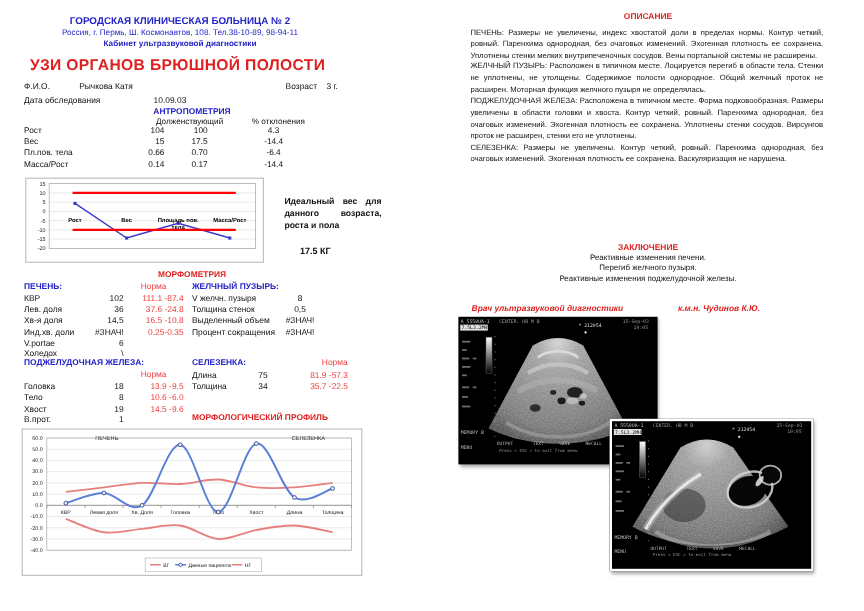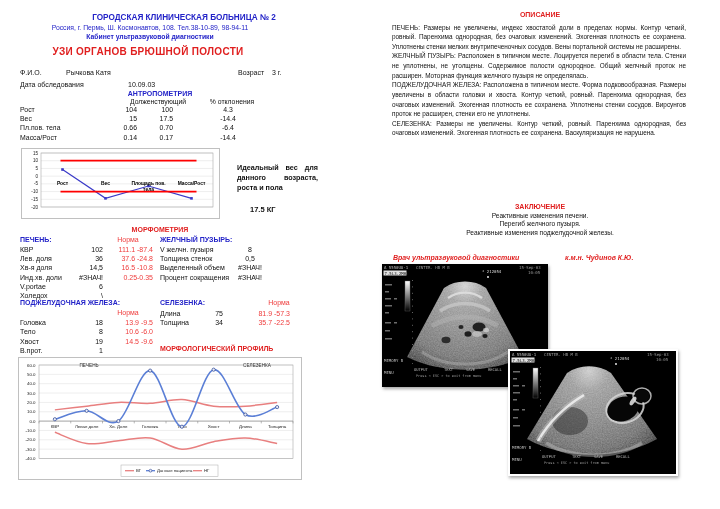--- a/index.html
+++ b/index.html
@@ -5,21 +5,21 @@
   html,body{margin:0;padding:0;background:#fff;}
   .canvas{position:relative;width:720px;height:509px;background:#ffffff;
           font-family:"Liberation Sans",sans-serif;color:#111;overflow:hidden;}
   .abs{position:absolute;}
   .b{font-weight:bold;text-align:right;}
   .i{font-style:italic;}
   .blue{color:#2323c8;}
   .red{color:#e01f1f;}
   .nred{color:#ef3b3b;}
   .ctr{text-align:center;}
-  .f68{font-size:6.8px;} .f7{font-size:7px;} .f82{font-size:8.2px;} .f92{font-size:10px;}
+  .f68{font-size:6.8px;} .f7{font-size:7px;} .f82{font-size:8.2px;} .f92{font-size:13px;}
   
   .arow{display:grid;grid-template-columns:75px 42px 36px 110px;font-size:6.9px;line-height:9.33px;}
   .arow .a1,.arow .a2{text-align:right;}
   .arow .a3{text-align:center;}
   
   .mrow{display:grid;font-size:7px;line-height:9.33px;}
   .sec-liver .mrow,.sec-panc .mrow{grid-template-columns:45px 38px 50px;}
   .sec-liver .mrow .val,.sec-panc .mrow .val{text-align:right;}
   .sec-liver .mrow .nrm,.sec-panc .mrow .nrm{text-align:right;color:#ef3b3b;}
   .sec-gb .mrow{grid-template-columns:70px 40px;}
@@ -33,21 +33,21 @@
   .concl{font-size:6.6px;line-height:8.3px;}
   .usimg{background:#000;box-shadow:1px 2px 3px rgba(0,0,0,.35);}
   .ideal{font-size:7.2px;line-height:10px;text-align:justify;font-weight:bold;}
 </style>
 </head>
 <body>
 
 <div class="canvas">
 
   <div>
-    <div class="abs ctr b blue f82" style="left:0;top:13px;width:300px;padding-left:34px;">ГОРОДСКАЯ КЛИНИЧЕСКАЯ БОЛЬНИЦА № 2</div>
+    <div class="abs ctr b blue f82" style="left:0;top:13px;width:300px;">ГОРОДСКАЯ КЛИНИЧЕСКАЯ БОЛЬНИЦА № 2</div>
     <div class="abs ctr blue f68" style="left:0;top:23.5px;width:300px;">Россия, г. Пермь, Ш. Космонавтов, 108. Тел.38-10-89, 98-94-11</div>
     <div class="abs ctr b blue f68" style="left:0;top:32.5px;width:300px;">Кабинет ультразвуковой диагностики</div>
     <div class="abs ctr b red f92" style="left:0;top:46px;width:296px;letter-spacing:.3px;">УЗИ ОРГАНОВ БРЮШНОЙ ПОЛОСТИ</div>
 
     <div class="abs f7" style="left:20px;top:69px;">Ф.И.О.</div>
     <div class="abs f7" style="left:66px;top:69px;">Рычкова Катя</div>
     <div class="abs f7" style="left:238px;top:69px;">Возраст</div>
     <div class="abs f7" style="left:272px;top:69px;">3 г.</div>
     <div class="abs f7" style="left:20px;top:80.5px;">Дата обследования</div>
     <div class="abs f7" style="left:128px;top:80.5px;">10.09.03</div>

